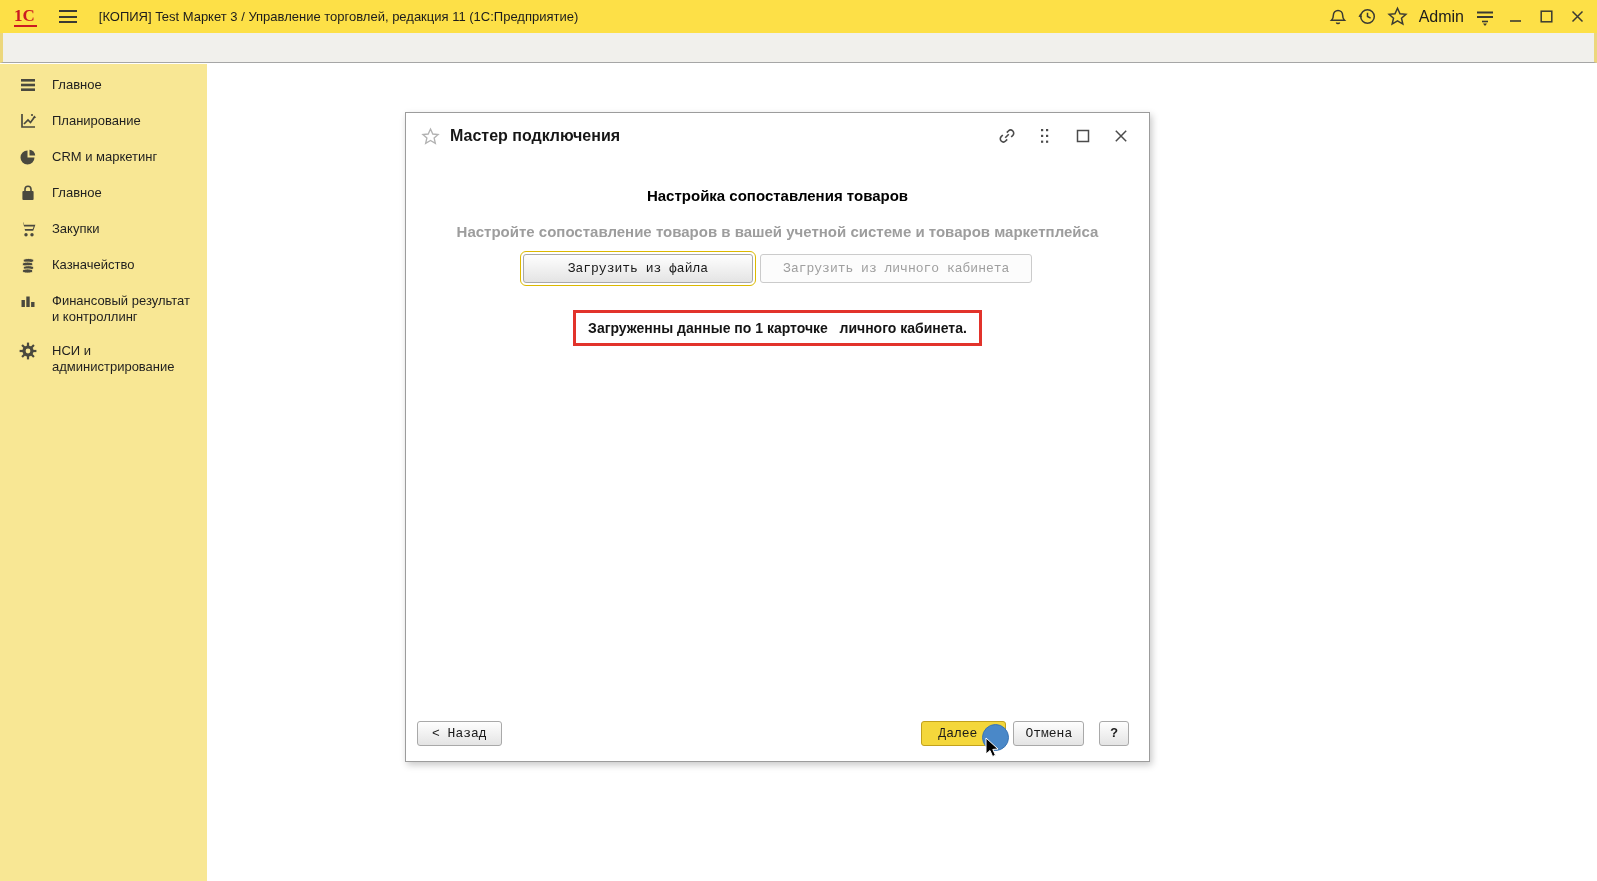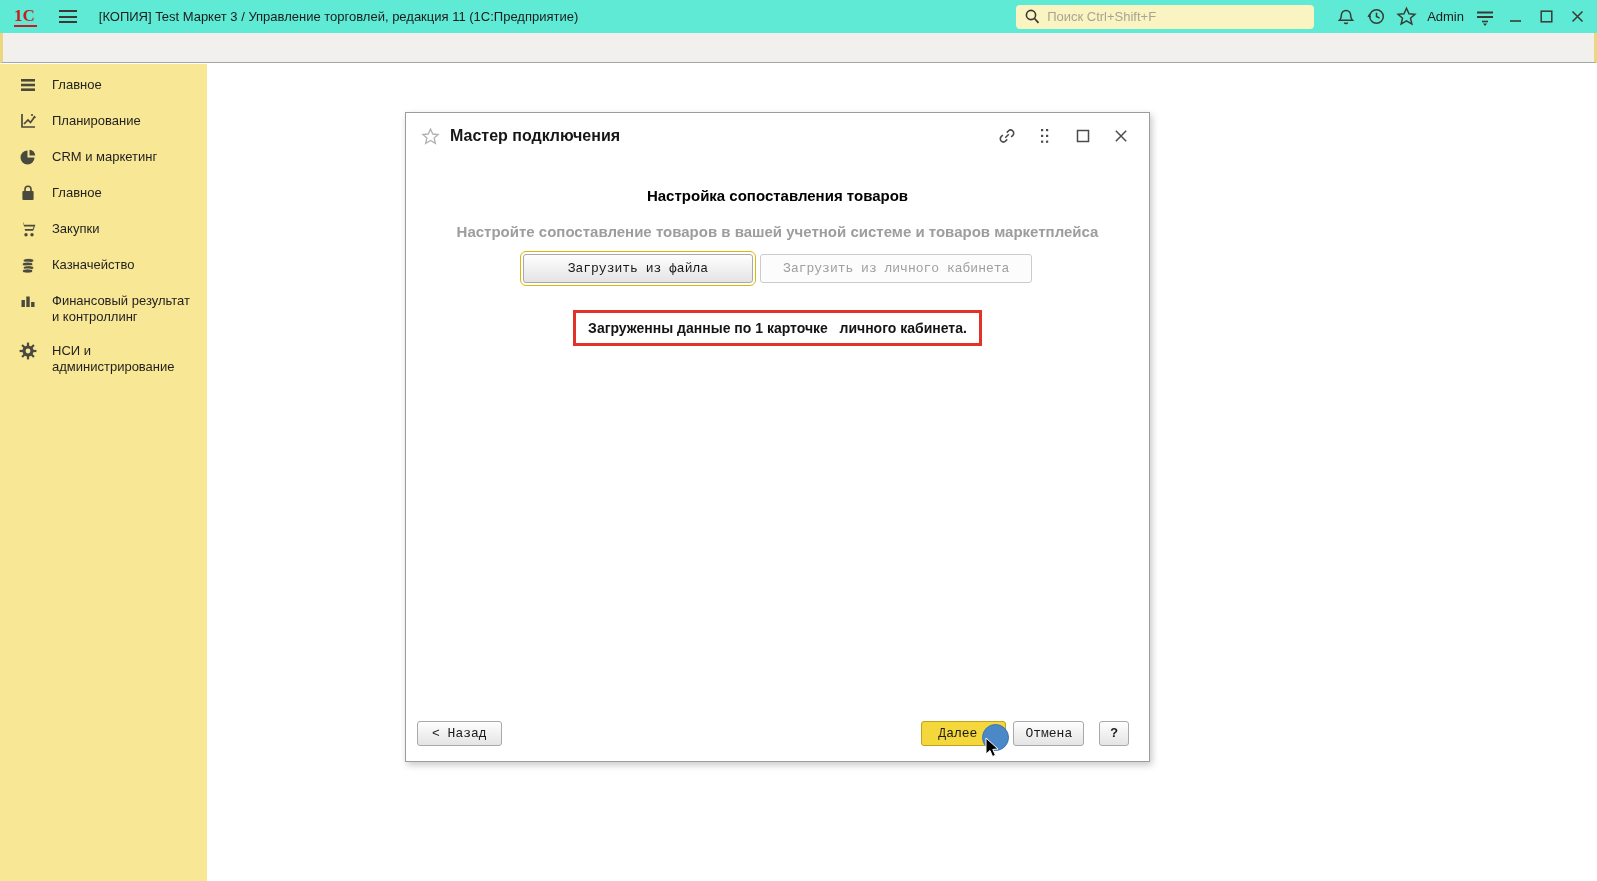--- a/index.html
+++ b/index.html
@@ -1,36 +1,36 @@
 <!DOCTYPE html>
 <html><head>
 <meta charset="utf-8">
 <style>
   * { margin:0; padding:0; box-sizing:border-box; }
   html,body { width:1597px; height:881px; overflow:hidden; background:#fff;
               font-family:"Liberation Sans", sans-serif; }
 
   
   .titlebar { position:absolute; left:0; top:0; width:1597px; height:33px;
-              background:#5eead4; display:flex; align-items:center; }
+              background:#fde047; display:flex; align-items:center; }
   .logo { margin-left:14px; display:flex; align-items:flex-end; cursor:pointer; }
   .logo-text { color:#cb1a21; font-weight:bold; font-size:17px; line-height:17px;
                border-bottom:2px solid #cb1a21; padding:0 2px 1px 0; font-family:"Liberation Serif", serif; }
   .burger { margin-left:22px; width:18px; height:13px; display:flex; flex-direction:column;
             justify-content:space-between; cursor:pointer; }
   .burger span { display:block; height:2px; background:#3a3a32; }
   .app-title { margin-left:22px; font-size:13px; color:#1c1c1c; white-space:nowrap; }
   .tb-spacer { flex:1; }
   .searchbox { width:298px; height:24px; background:#faf3c2; border-radius:4px;
                display:flex; align-items:center; padding:0 8px; margin-right:17px; cursor:text; }
   .searchbox input { border:none; outline:none; background:transparent; font-size:13px;
                      color:#444; width:100%; margin-left:6px; font-family:inherit; }
   .searchbox input::placeholder { color:#a8a492; }
   .tb-icon { width:30px; height:28px; display:flex; align-items:center; justify-content:center; cursor:pointer; }
-  .admin-label { font-size:13px; color:#1c1c1c; margin:0 6px; cursor:pointer; }
+  .admin-label { font-size:16px; color:#1c1c1c; margin:0 6px; cursor:pointer; }
   .win-btn { width:31px; height:28px; display:flex; align-items:center; justify-content:center; cursor:pointer; }
   .win-btn:last-child { margin-right:4px; }
 
   
   .toolbar { position:absolute; left:0; top:33px; width:1597px; height:30px;
              background:#f1f0ec; border-bottom:1px solid #a6a6a6;
              border-left:3px solid #ecd77c; border-right:3px solid #ecd77c; }
 
   
   .sidebar { position:absolute; left:0; top:64px; width:207px; height:817px;
@@ -78,29 +78,20 @@
     <span class="logo-text">1С</span>
   </div>
   <div class="burger">
       <span></span>
       <span></span>
       <span></span>
     </div>
   <div class="app-title">[КОПИЯ] Test Маркет 3 / Управление торговлей, редакция 11  (1С:Предприятие)</div>
   <div class="tb-spacer"></div>
 
-  <div class="searchbox">
-    <span>
-      <svg width="17" height="17" viewBox="0 0 17 17">
-          <circle cx="7" cy="7" r="4.6" fill="none" stroke="#3a3a32" stroke-width="1.6"></circle>
-          <path d="M10.5 10.5 L14.5 14.8" stroke="#3a3a32" stroke-width="1.8"></path>
-        </svg>
-    </span>
-    <input type="text" placeholder="Поиск Ctrl+Shift+F" style="">
-  </div>
 
   <div class="tb-icon">
     <svg width="20" height="20" viewBox="0 0 20 20" fill="none" stroke="#3a3a32" stroke-width="1.5">
       <path d="M10 3.4 a4.6 4.6 0 0 1 4.6 4.6 c0 3.2 1 4.3 1.9 5.2 H3.5 c.9-.9 1.9-2 1.9-5.2 A4.6 4.6 0 0 1 10 3.4 Z"></path>
       <path d="M8.4 15.4 a1.7 1.7 0 0 0 3.2 0"></path>
     </svg>
   </div>
   <div class="tb-icon">
     <svg width="21" height="21" viewBox="0 0 21 21" fill="none" stroke="#3a3a32" stroke-width="1.5">
       <circle cx="10.5" cy="10.5" r="6.8"></circle>

